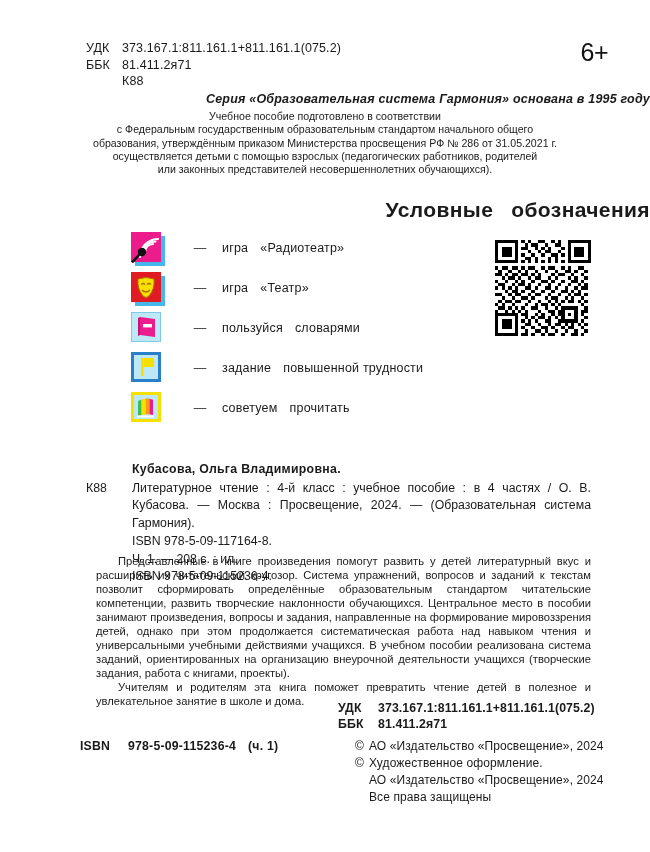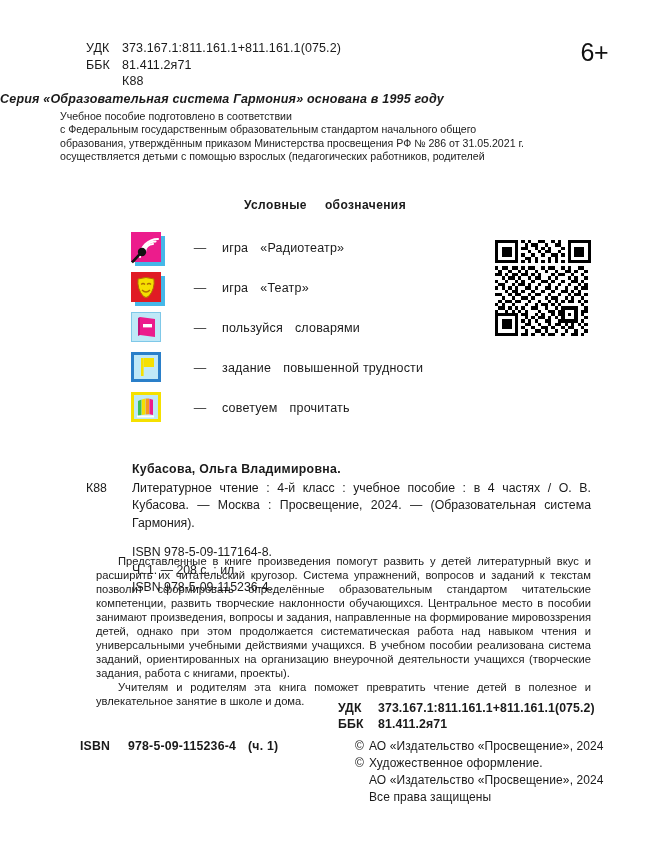--- a/index.html
+++ b/index.html
@@ -50,46 +50,46 @@
     letter-spacing: -0.5px;
     color: #111;
   }
 
   
   .series-line {
     position: absolute;
     left: 0;
     top: 92px;
     width: 650px;
-    text-align: left;
+    text-align: right;
     font-style: italic;
     font-weight: bold;
     font-size: 12.5px;
     letter-spacing: 0.2px;
   }
   .note-block {
     position: absolute;
     left: 60px;
     top: 110px;
     width: 530px;
-    text-align: left;
+    text-align: center;
     font-size: 10.6px;
     line-height: 13.3px;
   }
   .note-block p { margin: 0; }
   .note-block .gap { margin-top: 7px; }
 
   
   .legend-title {
     position: absolute;
     left: 0;
     top: 198px;
     width: 650px;
-    text-align: center;
-    font-size: 12px;
+    text-align: right;
+    font-size: 21px;
     font-weight: bold;
     letter-spacing: 0.4px;
   }
   .legend-title span.sp { display: inline-block; width: 9px; }
 
   .legend-list {
     position: absolute;
     left: 128px;
     top: 228px;
     width: 400px;
@@ -170,21 +170,21 @@
     top: 0;
     font-size: 12.3px;
   }
   .bib-desc {
     margin-left: 46px;
     text-align: justify;
     text-justify: inter-word;
   }
   .bib-isbn {
     margin-left: 46px;
-    margin-top: 12px;
+    margin-top: 1px;
   }
   .bib-isbn div { white-space: nowrap; }
 
   
   .annotation {
     position: absolute;
     left: 96px;
     top: 554px;
     width: 495px;
     font-size: 11.2px;
@@ -252,20 +252,21 @@
 
   <div class="age-rating">6+</div>
 
   <div class="series-line">Серия «Образовательная система Гармония» основана в 1995 году</div>
 
   <div class="note-block">
     <p>Учебное пособие подготовлено в соответствии</p>
     <p>с Федеральным государственным образовательным стандартом начального общего</p>
     <p>образования, утверждённым приказом Министерства просвещения РФ № 286 от 31.05.2021 г.</p>
     <p>осуществляется детьми с помощью взрослых (педагогических работников, родителей</p>
+    <p>или законных представителей несовершеннолетних обучающихся).</p>
   </div>
 
   <div class="legend-title">
     <span>Условные</span><span class="sp"></span><span class="sp"></span><span>обозначения</span>
   </div>
 
   <div class="legend-list">
 
     <div class="legend-item">
       <div class="legend-icon">

